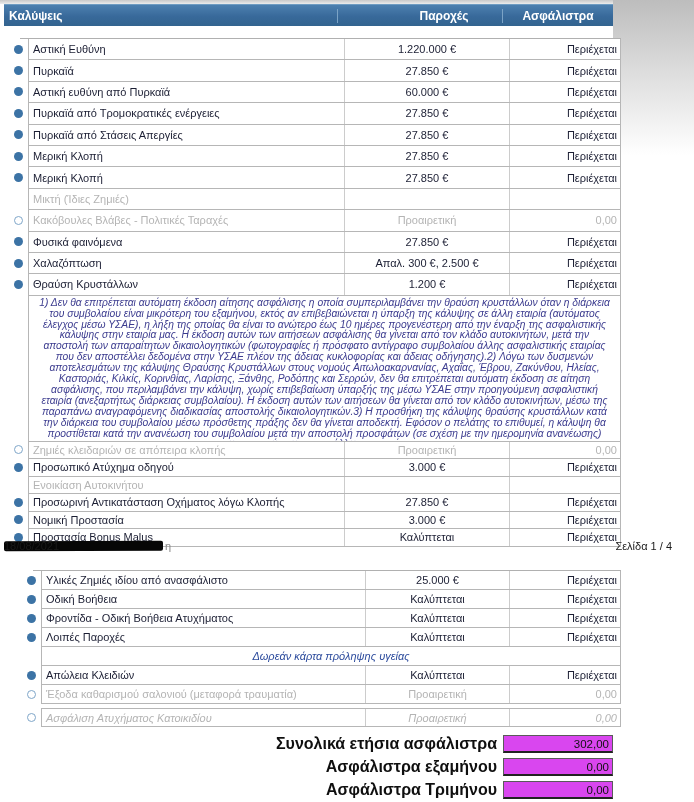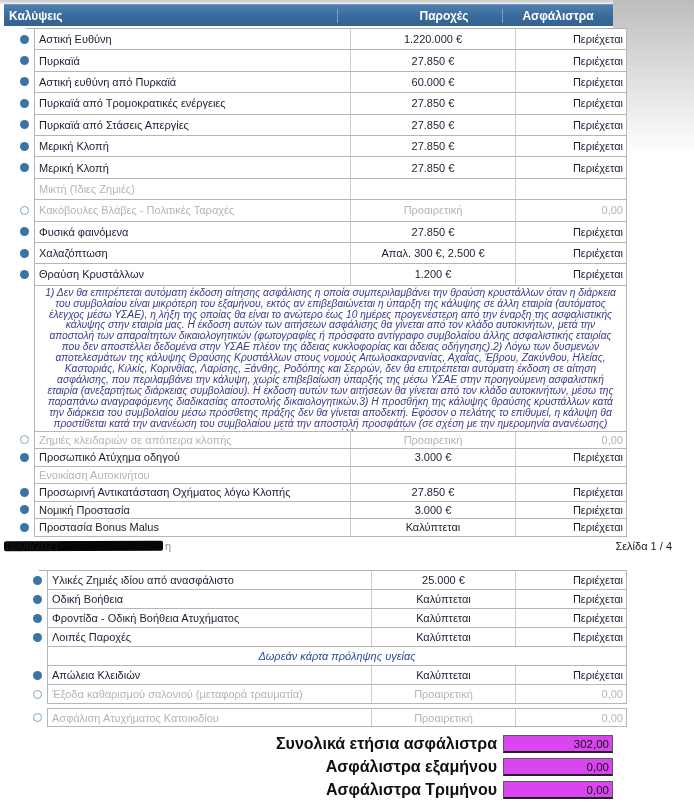--- a/index.html
+++ b/index.html
@@ -7,37 +7,37 @@
         font-family:"Liberation Sans","DejaVu Sans",sans-serif;color:#1b1e33;}
   .grad-top{position:absolute;left:0;top:0;width:694px;height:4px;
         background:linear-gradient(180deg,#c9c9c9,#ececec);}
   .grad-right{position:absolute;left:613px;top:0;width:81px;height:155px;
         background:linear-gradient(180deg,#bdbdbd 0%,#dcdcdc 45%,#ffffff 100%);}
 
   .tbl{position:absolute;}
   .t1{left:4px;top:4px;width:609px;}
   .t2{left:17px;top:570px;width:596px;}
 
-  .hdr{display:flex;height:22px;margin-bottom:2px;
+  .hdr{display:flex;height:22px;margin-bottom:12px;
        background:linear-gradient(180deg,#4d80af 0%,#38699a 55%,#33648f 100%);
        border-top:1px solid #6f9cc2;box-sizing:border-box;
        color:#fff;font-weight:bold;font-size:12px;align-items:center;}
   .hdr .h1{width:333px;padding-left:5px;box-sizing:border-box;}
   .hdr .h2{width:165px;text-align:center;border-left:1px solid #7ba3c6;box-sizing:border-box;padding-left:48px;}
   .hdr .h3{width:111px;text-align:center;border-left:1px solid #7ba3c6;box-sizing:border-box;}
 
-  .rows{margin-left:22px;border-top:1px solid #b0b0b0;padding-left:8px;}
+  .rows{margin-left:16px;border-top:1px solid #b0b0b0;padding-left:8px;}
   .t1 .rows{width:593px;}
   .t2 .rows{width:580px;}
 
   .row{position:relative;display:flex;height:21.4px;background:#fff;
        border-bottom:1px solid #b6b6b6;font-size:11px;align-items:center;box-sizing:border-box;}
   .t1 .row.compact{height:17.5px;}
   .t2 .row{height:19px;}
-  .row.gap-before{margin-top:4px;border-top:1px solid #b6b6b6;}
+  .row.gap-before{margin-top:4px;border-top:1px solid #b6b6b6;font-style:italic;}
 
   .cell{box-sizing:border-box;height:100%;display:flex;align-items:center;overflow:hidden;white-space:nowrap;}
   .c-name{border-left:1px solid #b6b6b6;border-right:1px solid #cccccc;padding-left:4px;}
   .c-benefit{border-right:1px solid #cccccc;justify-content:center;}
   .c-status{border-right:1px solid #b6b6b6;justify-content:flex-end;padding-right:3px;}
   .t1 .c-name{width:317px;} .t1 .c-benefit{width:165px;} .t1 .c-status{width:111px;}
   .t2 .c-name{width:325px;} .t2 .c-benefit{width:144px;} .t2 .c-status{width:111px;}
 
   .row.muted{color:#b4b4b4;}
 

